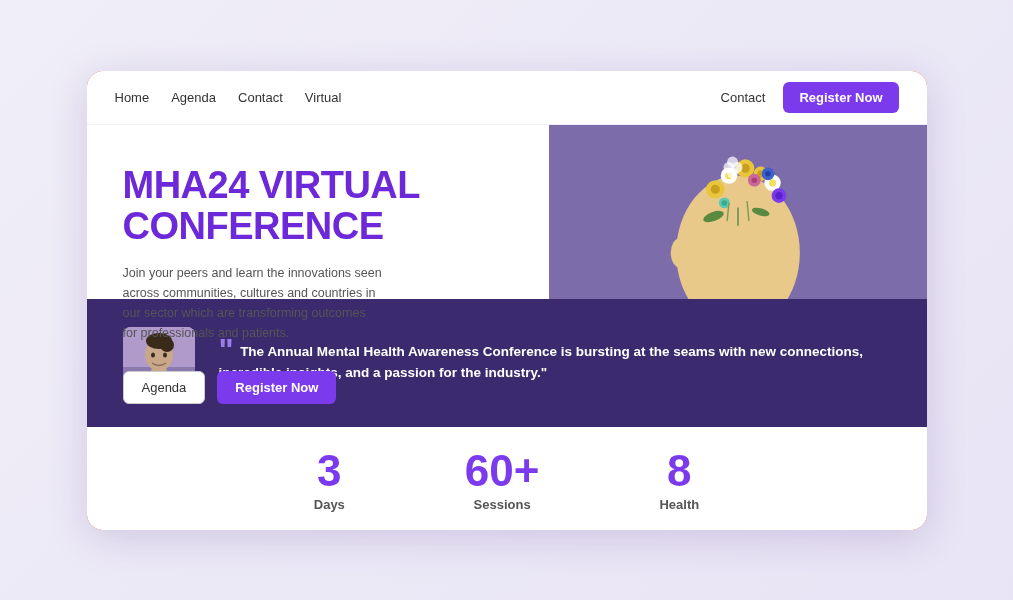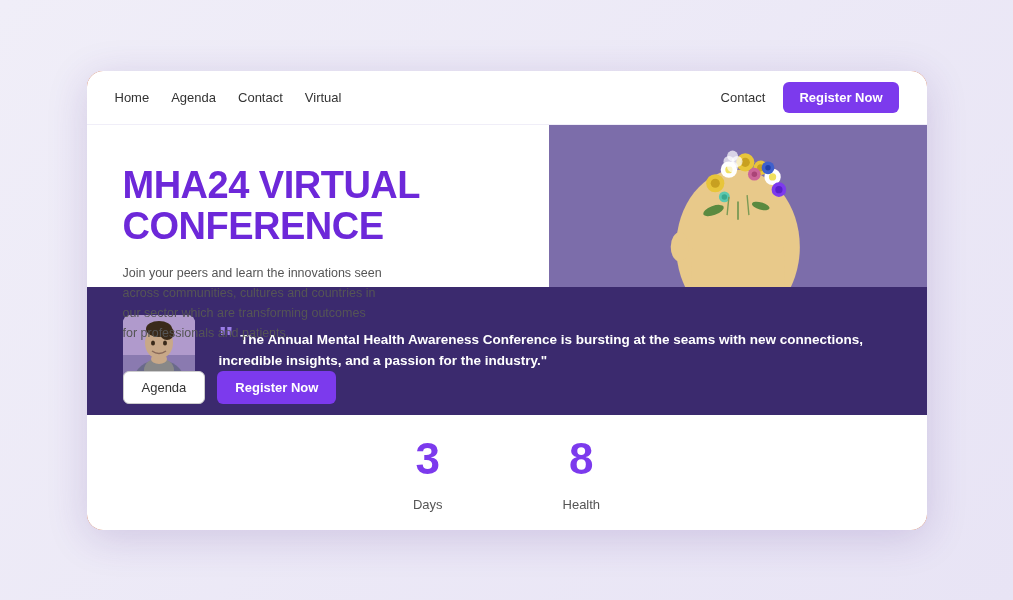--- a/index.html
+++ b/index.html
@@ -221,22 +221,22 @@
     .stat-number {
       color: #7c3aed;
       font-size: 44px;
       font-weight: 700;
       line-height: 1;
     }
 
     .stat-label {
       color: #555;
       font-size: 13px;
-      margin-top: 16px;
-      font-weight: 400;
+      margin-top: 4px;
+      font-weight: 700;
     }
   </style>
 </head>
 <body>
 
 <div class="browser-window">
 
   <nav class="navbar">
     <div class="nav-links">
       <a class="nav-link">Home</a>
@@ -345,18 +345,22 @@
       </p>
     </div>
   </div>
 
   <div class="stats">
     <div class="stat-item">
       <span class="stat-number">3</span>
       <span class="stat-label">Days</span>
     </div>
     <div class="stat-item">
+      <span class="stat-number">60+</span>
+      <span class="stat-label">Sessions</span>
+    </div>
+    <div class="stat-item">
       <span class="stat-number">8</span>
       <span class="stat-label">Health</span>
     </div>
   </div>
 
 </div>
 
 </body></html>

